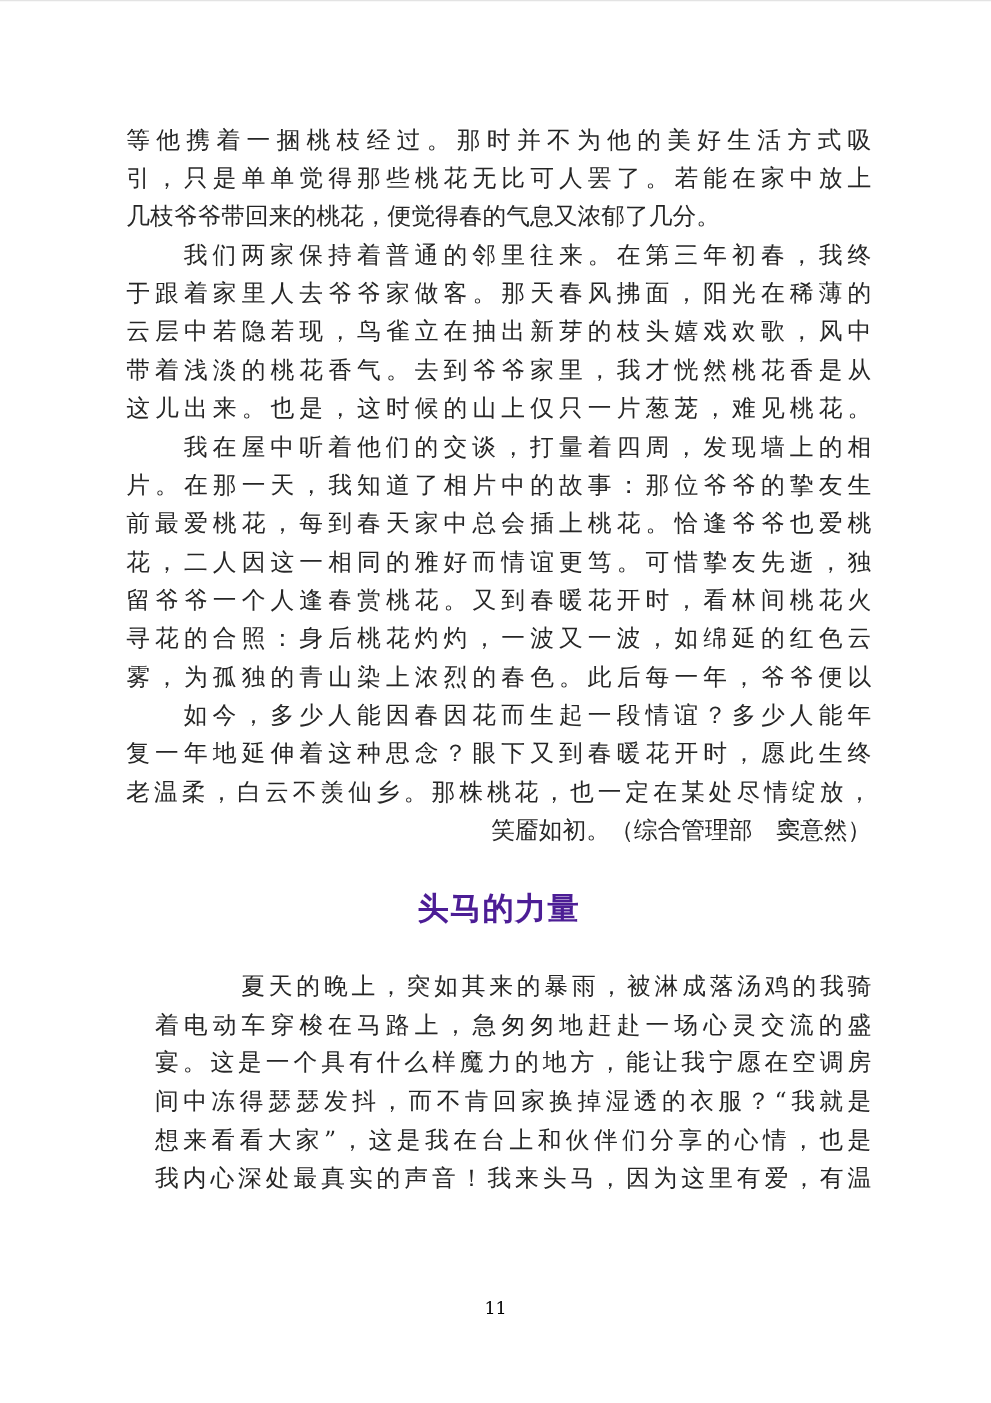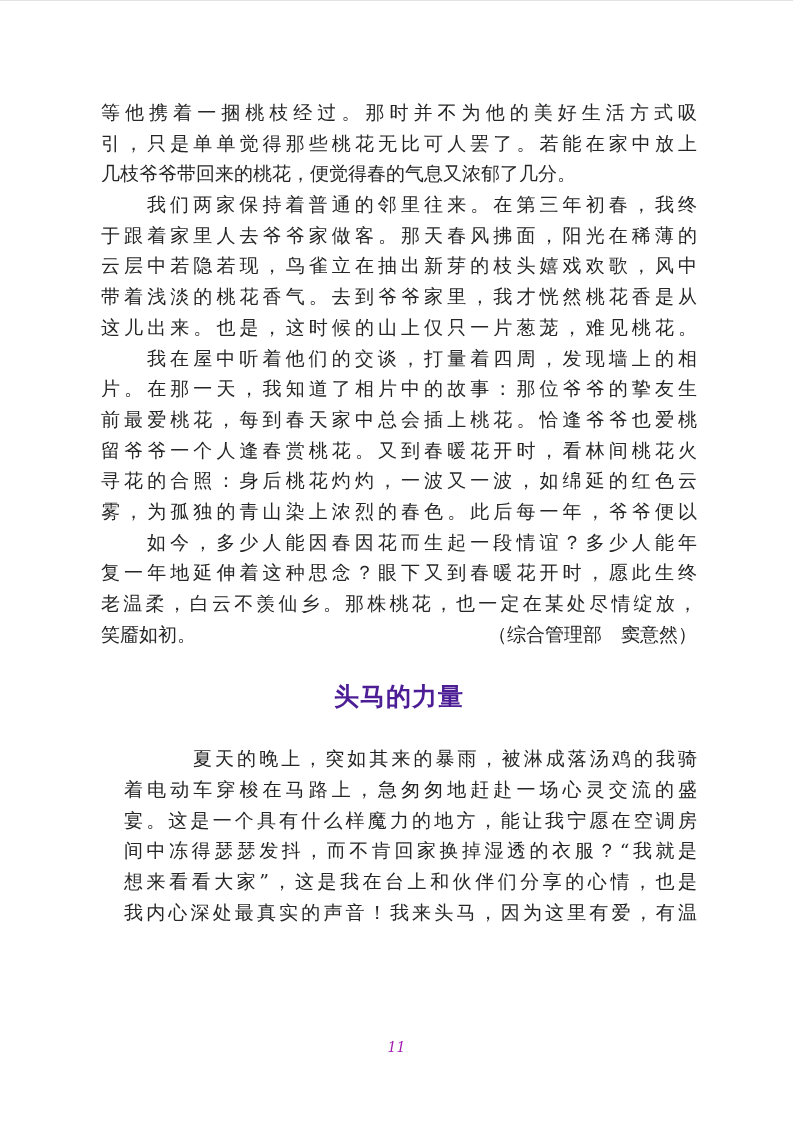--- a/index.html
+++ b/index.html
@@ -34,21 +34,21 @@
   
   .line.fill {
     text-align: justify;
     text-align-last: justify;
     -moz-text-align-last: justify;
   }
   .line.ind2 { text-indent: 46px; }
   .line.ind3 { text-indent: 69px; }
   .line.closing {
     display: flex;
-    justify-content: space-between;
+    justify-content: flex-end;
     align-items: baseline;
   }
   .article-title {
     margin: 29px 0 0 0;
     font-family: "Liberation Sans", "DejaVu Sans", sans-serif;
     font-weight: bold;
     font-size: 25px;
     line-height: 36px;
     height: 36px;
     text-align: center;
@@ -57,22 +57,21 @@
   }
   .second-article { margin-top: 29px; margin-left: 23px; }
   .page-number {
     position: absolute;
     left: 0;
     top: 1038px;
     width: 793px;
     text-align: center;
     font-family: "DejaVu Serif", serif;
     font-size: 14px;
-    color: #a21caf;
-    font-style: italic;
+    color: #000000;
   }
 </style>
 </head>
 <body>
 
 <div class="content">
 
   <section>
 
     <div class="para">
@@ -86,20 +85,21 @@
       <div class="line fill">于跟着家里人去爷爷家做客。那天春风拂面，阳光在稀薄的</div>
       <div class="line fill">云层中若隐若现，鸟雀立在抽出新芽的枝头嬉戏欢歌，风中</div>
       <div class="line fill">带着浅淡的桃花香气。去到爷爷家里，我才恍然桃花香是从</div>
       <div class="line fill">这儿出来。也是，这时候的山上仅只一片葱茏，难见桃花。</div>
     </div>
 
     <div class="para">
       <div class="line fill ind2">我在屋中听着他们的交谈，打量着四周，发现墙上的相</div>
       <div class="line fill">片。在那一天，我知道了相片中的故事：那位爷爷的挚友生</div>
       <div class="line fill">前最爱桃花，每到春天家中总会插上桃花。恰逢爷爷也爱桃</div>
+      <div class="line fill">花，二人因这一相同的雅好而情谊更笃。可惜挚友先逝，独</div>
       <div class="line fill">留爷爷一个人逢春赏桃花。又到春暖花开时，看林间桃花火</div>
       <div class="line fill">寻花的合照：身后桃花灼灼，一波又一波，如绵延的红色云</div>
       <div class="line fill">雾，为孤独的青山染上浓烈的春色。此后每一年，爷爷便以</div>
     </div>
 
     <div class="para">
       <div class="line fill ind2">如今，多少人能因春因花而生起一段情谊？多少人能年</div>
       <div class="line fill">复一年地延伸着这种思念？眼下又到春暖花开时，愿此生终</div>
       <div class="line fill">老温柔，白云不羡仙乡。那株桃花，也一定在某处尽情绽放，</div>
       <div class="line closing">

